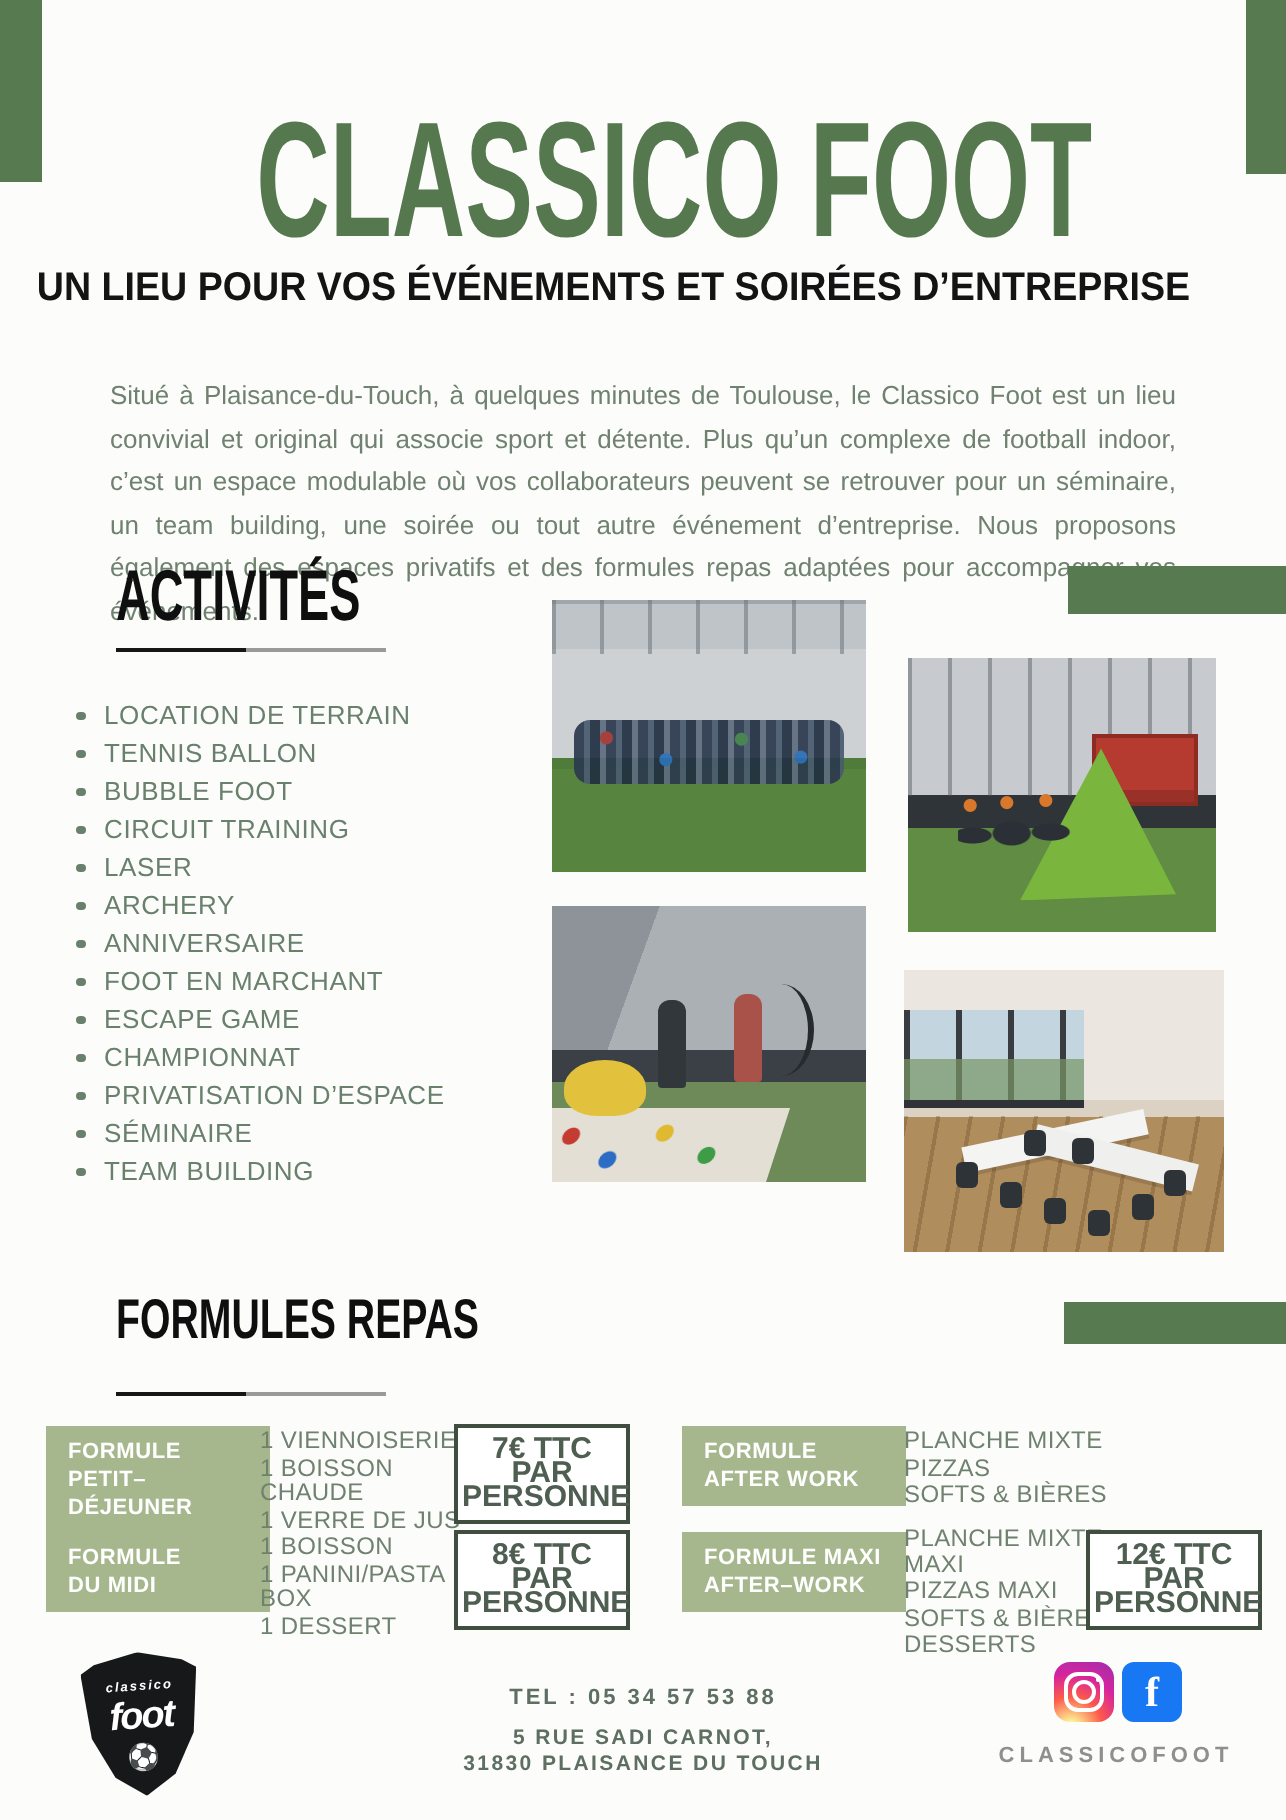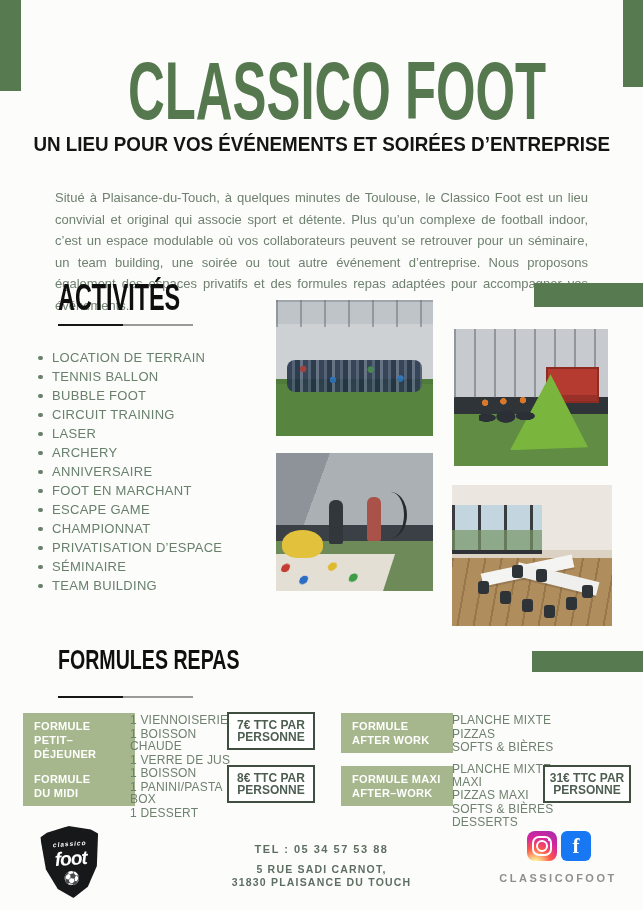--- a/index.html
+++ b/index.html
@@ -9,21 +9,21 @@
   .bar{position:absolute;background:#587a50;}
   .bar-tl{left:0;top:0;width:21px;height:91px;}
   .bar-tr{right:0;top:0;width:20px;height:87px;}
   .accent-a{position:absolute;left:534px;top:283px;width:109px;height:24px;background:#587a50;}
   .accent-b{position:absolute;left:532px;top:651px;width:111px;height:21px;background:#587a50;}
 
   
   .title-wrap{position:absolute;left:0;top:50px;width:100%;text-align:left;}
   .title-text{display:inline-block;transform:scaleX(.62);transform-origin:center;
     font-size:82px;line-height:1;font-weight:bold;color:#56784f;letter-spacing:0;white-space:nowrap;}
-  .subtitle-wrap{position:absolute;left:0;top:133px;width:100%;text-align:center;}
+  .subtitle-wrap{position:absolute;left:0;top:133px;width:100%;}
   .subtitle-text{display:inline-block;transform:scaleX(.94);transform-origin:center;
     font-size:20px;font-weight:bold;color:#141414;white-space:nowrap;}
 
   .intro{position:absolute;left:55px;top:174px;width:533px;font-size:13px;line-height:21.5px;
     color:#6f816f;text-align:justify;}
 
   .sec-head{position:absolute;font-weight:bold;color:#0f0f0f;white-space:nowrap;}
   .sec-head .cond{display:inline-block;transform-origin:left center;}
   .h-activites{left:58px;top:280px;font-size:36px;line-height:1;}
   .h-activites .cond{transform:scaleX(.65);}
@@ -99,21 +99,21 @@
   .ph4 .tbl-b{position:absolute;left:40%;top:62%;width:52%;height:10%;background:#efefed;transform:rotate(14deg);box-shadow:0 2px 0 rgba(0,0,0,.12);}
   .ph4 .chairs{position:absolute;left:16%;top:68%;width:11px;height:13px;border-radius:3px;background:#2e3338;
     box-shadow:22px 10px 0 #2e3338,44px 18px 0 #2e3338,66px 24px 0 #2e3338,88px 16px 0 #2e3338,104px 4px 0 #2e3338,58px -12px 0 #2e3338,34px -16px 0 #2e3338;}
 
   
   .f-label{position:absolute;width:95px;background:#a6b78d;color:#ffffff;font-weight:bold;
     font-size:11px;line-height:14px;letter-spacing:.3px;padding:6px 6px 6px 11px;}
   .f-items{position:absolute;width:115px;color:#6f816f;font-size:12px;line-height:12.5px;letter-spacing:.2px;}
   .f-items div{margin-bottom:1px;}
   .f-price{position:absolute;width:80px;border:2px solid #3f4e3f;background:#ffffff;text-align:center;
-    font-size:12px;line-height:12px;font-weight:bold;color:#4e5e51;padding:5px 2px;}
+    font-size:15px;line-height:12px;font-weight:bold;color:#4e5e51;padding:5px 2px;}
   .pos-l1-label{left:23px;top:713px;} .pos-l1-items{left:130px;top:714px;} .pos-l1-price{left:227px;top:712px;}
   .pos-l2-label{left:23px;top:766px;} .pos-l2-items{left:130px;top:767px;} .pos-l2-price{left:227px;top:765px;}
   .pos-r1-label{left:341px;top:713px;} .pos-r1-items{left:452px;top:714px;} .pos-r1-price{left:543px;top:712px;}
   .pos-r2-label{left:341px;top:766px;} .pos-r2-items{left:452px;top:763px;} .pos-r2-price{left:543px;top:765px;}
 
   
   .shield{position:absolute;left:42px;top:826px;width:58px;height:72px;background:#17181a;transform:rotate(-4deg);
     clip-path:polygon(50% 0%,88% 7%,100% 13%,94% 58%,76% 86%,50% 100%,24% 86%,6% 58%,0% 13%,12% 7%);}
   .shield .l-top{position:absolute;left:0;top:14px;width:100%;text-align:center;color:#fff;
     font-size:6.5px;font-weight:bold;font-style:italic;letter-spacing:1px;}
@@ -243,21 +243,21 @@
   <div class="f-label pos-r2-label">
     <span>FORMULE MAXI</span><br>
     <span>AFTER–WORK</span>
   </div>
   <div class="f-items pos-r2-items">
     <div>PLANCHE MIXTE MAXI</div>
     <div>PIZZAS MAXI</div>
     <div>SOFTS &amp; BIÈRES</div>
     <div>DESSERTS</div>
   </div>
-  <div class="f-price pos-r2-price">31€ TTC PAR PERSONNE</div>
+  <div class="f-price pos-r2-price">12€ TTC PAR PERSONNE</div>
 
   <div class="shield">
     <div class="l-top">classico</div>
     <div class="l-main">foot</div>
     <div class="l-ball">⚽</div>
   </div>
   <div class="contact-tel">TEL : 05 34 57 53 88</div>
   <div class="contact-addr">
     <span>5 RUE SADI CARNOT,</span><br>
     <span>31830 PLAISANCE DU TOUCH</span>

